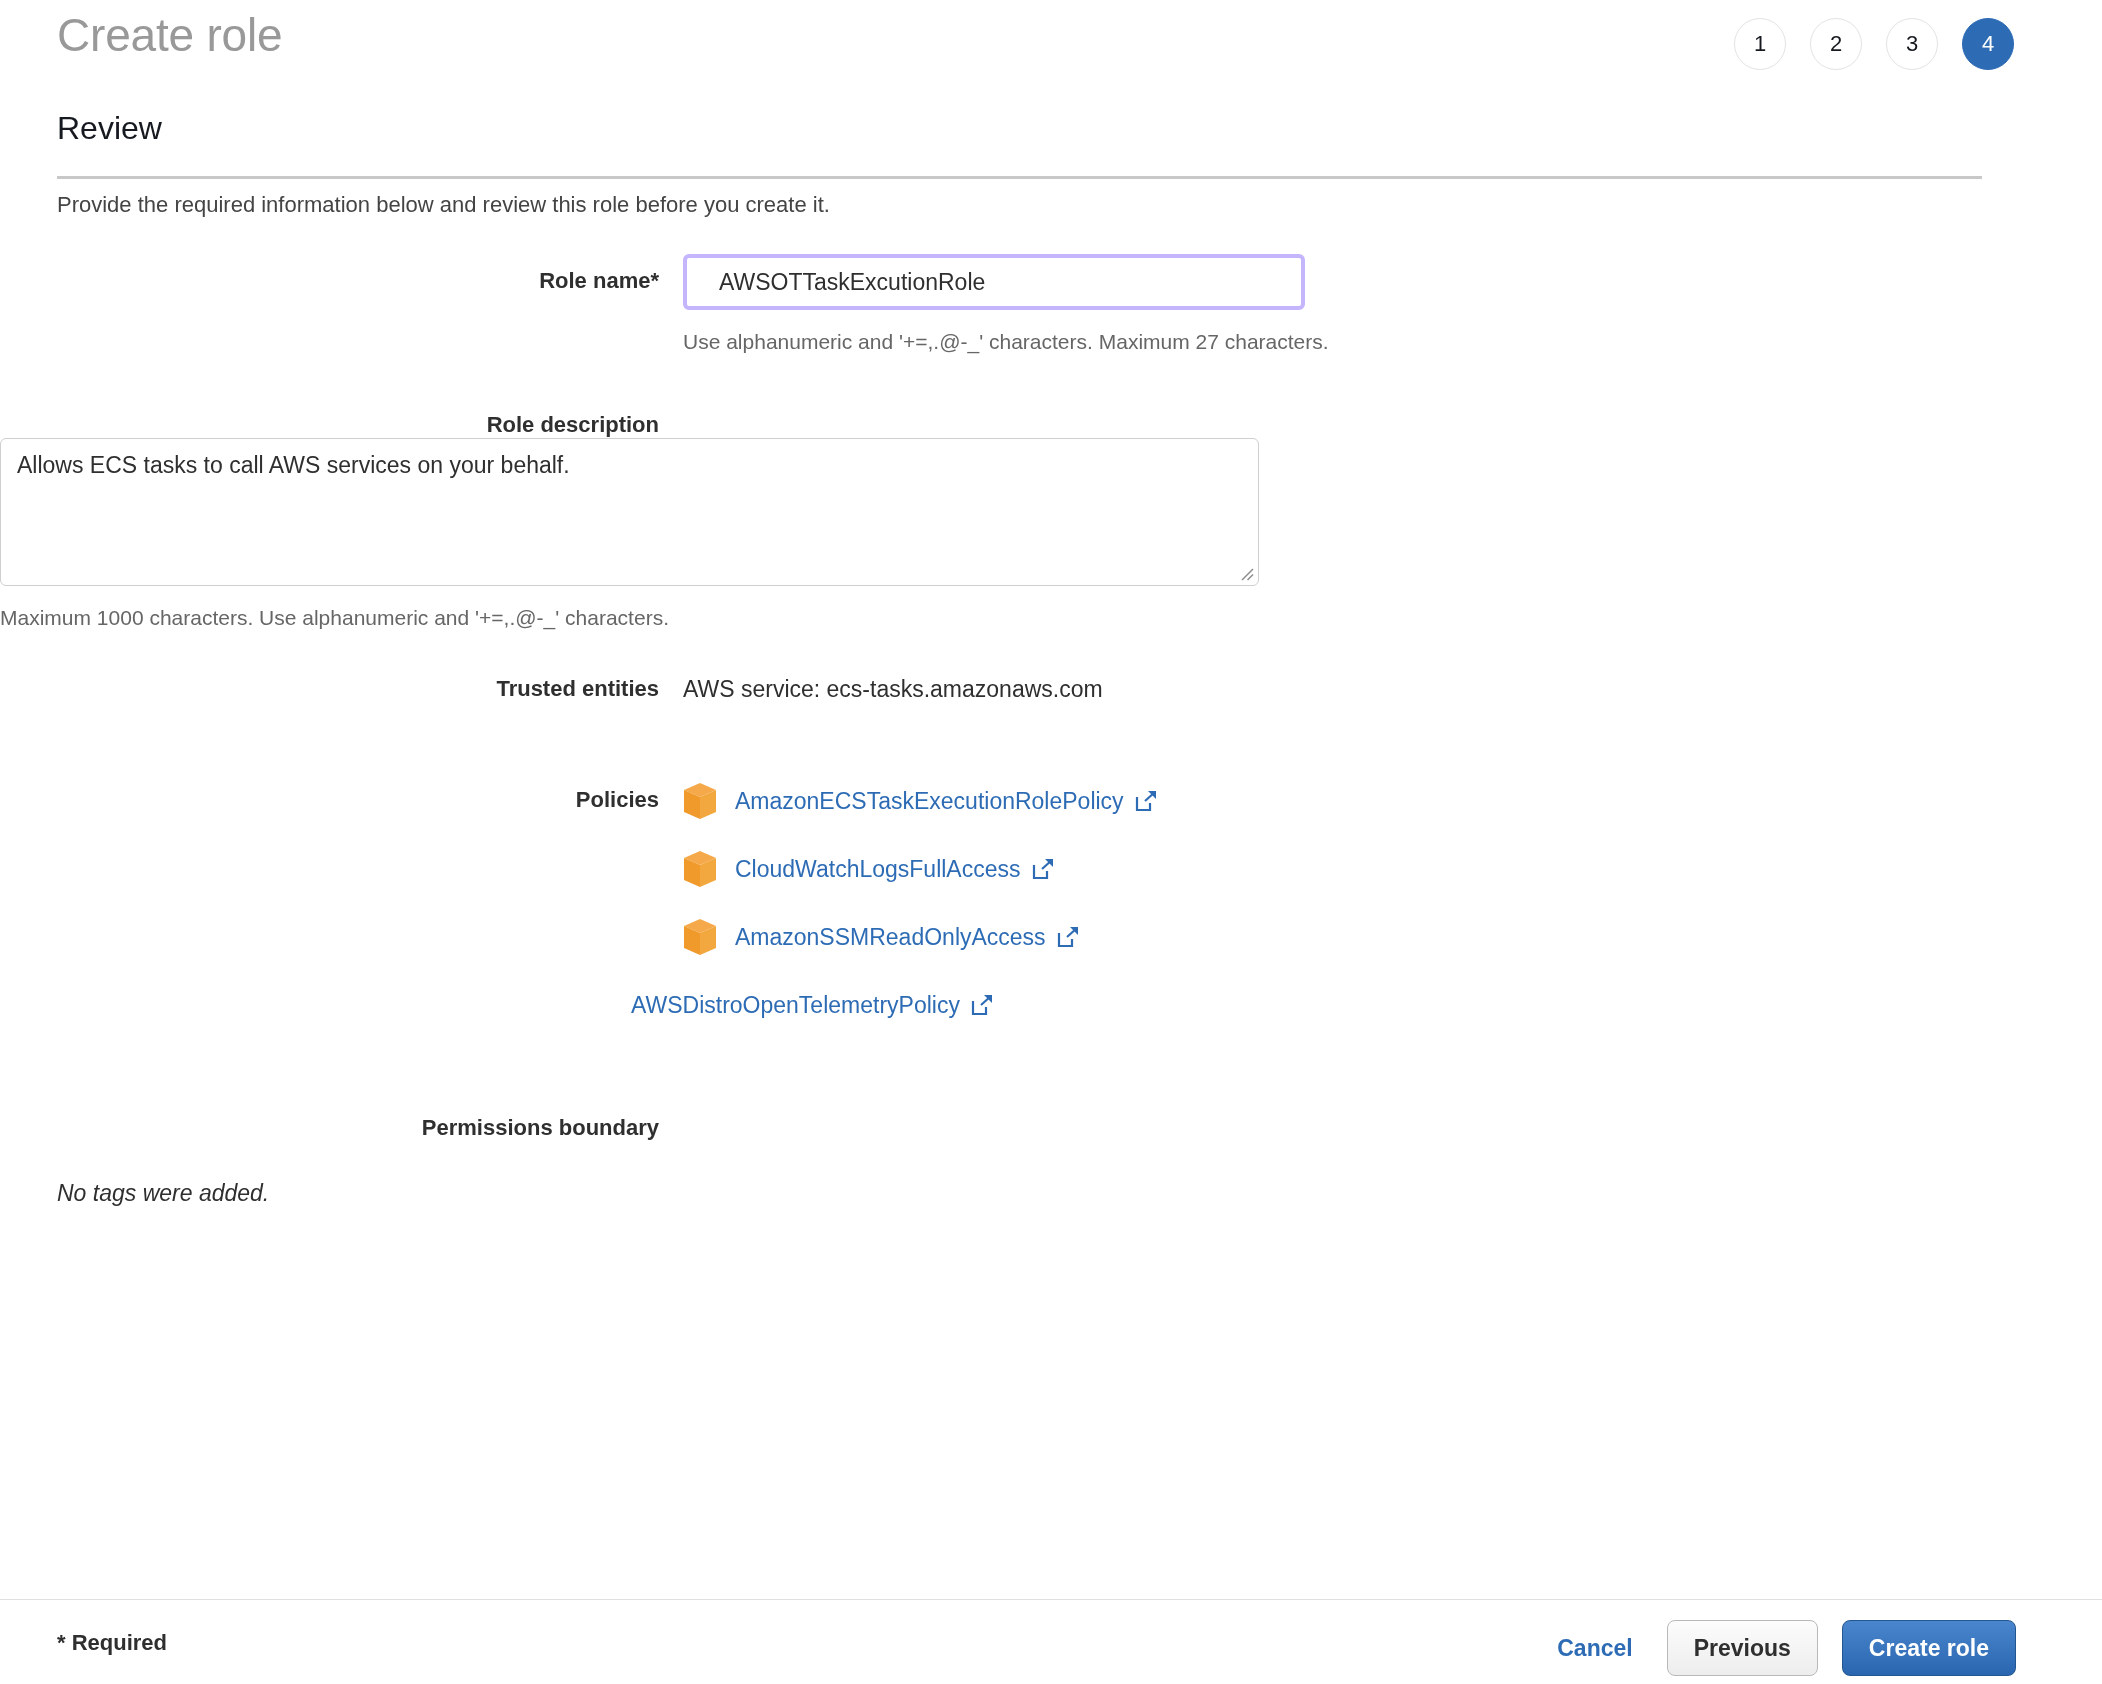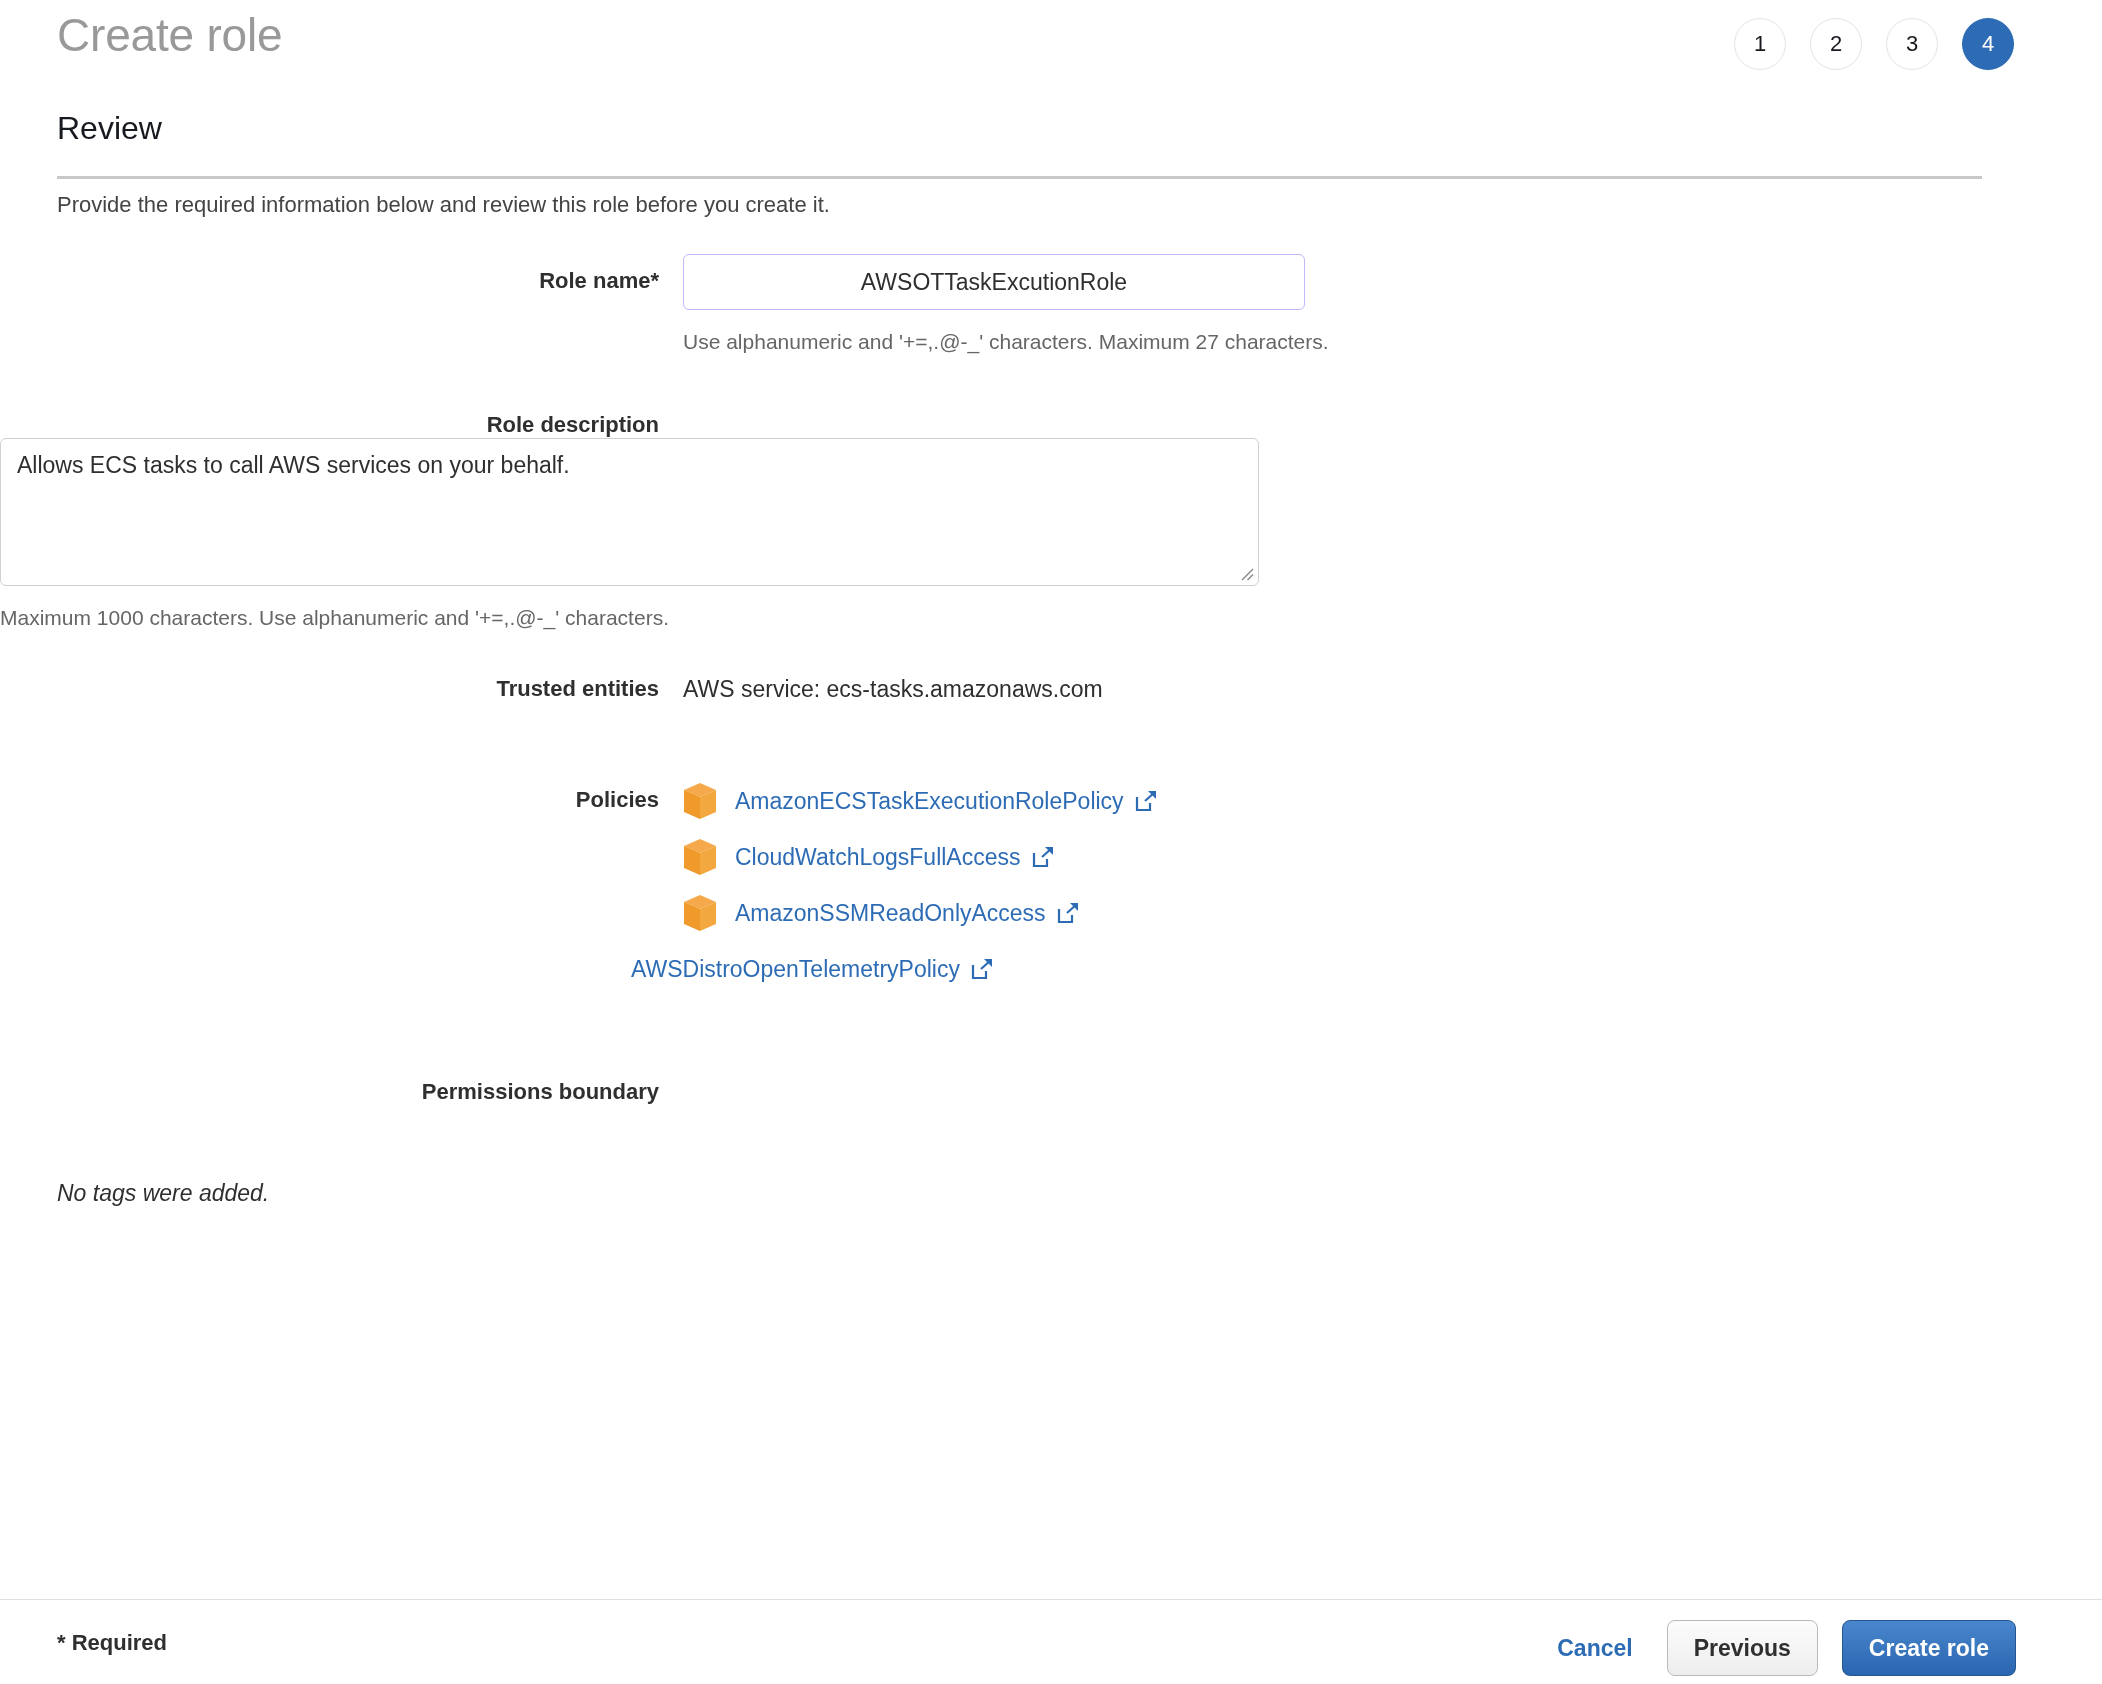--- a/index.html
+++ b/index.html
@@ -101,29 +101,28 @@
     font-size: 22px;
     font-weight: bold;
     color: #2f2f2f;
   }
   .field { flex: 1; }
 
   .text-input {
     width: 622px;
     height: 56px;
     box-sizing: border-box;
-    border: 1px solid #c4b5fd;
+    border: 4px solid #c4b5fd;
     border-radius: 6px;
     background: #ffffff;
     font-family: "Liberation Sans", sans-serif;
     font-size: 23px;
     color: #2f2f2f;
     padding: 0 32px;
     outline: none;
-    text-align: center;
   }
   .hint {
     font-size: 21px;
     color: #666666;
     margin-top: 20px;
   }
 
   .textarea-wrap { position: relative; width: 1259px; }
   .textarea {
     width: 1259px;
@@ -148,21 +147,21 @@
     height: 16px;
     pointer-events: none;
   }
 
   .static-value {
     font-size: 23px;
     color: #2f2f2f;
   }
 
   
-  .policy-list { display: flex; flex-direction: column; }
+  .policy-list { display: flex; flex-direction: column; gap: 12px; }
   .policy-item {
     display: flex;
     align-items: center;
     height: 56px;
     gap: 18px;
   }
   .policy-icon { width: 34px; height: 38px; display: block; }
   .policy-link {
     font-size: 23px;
     color: #2d6cb5;

